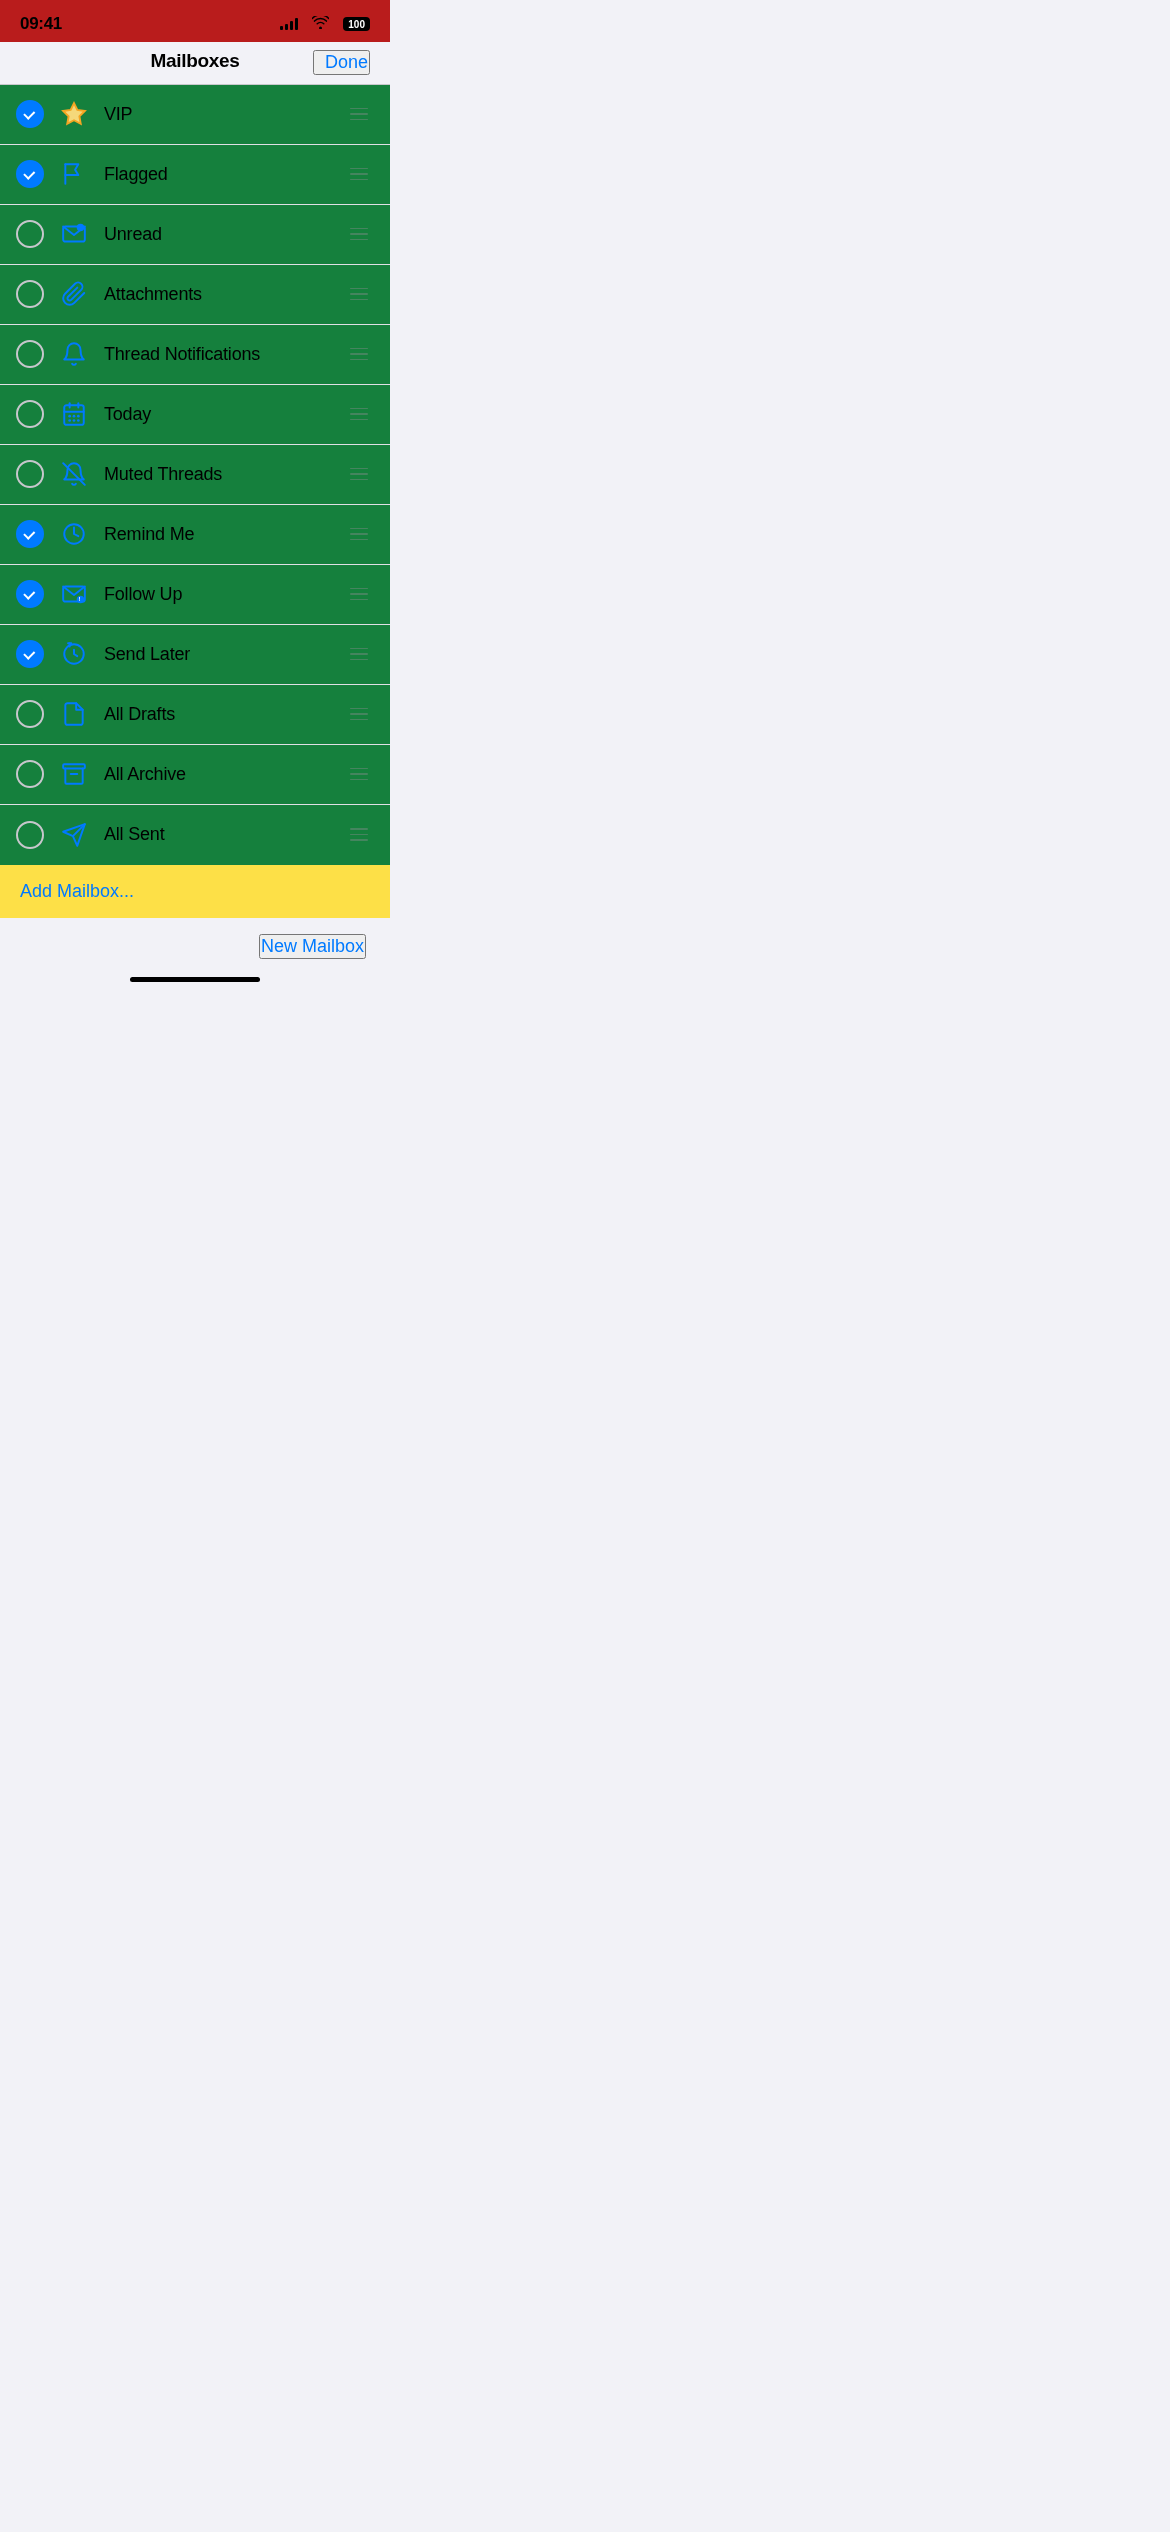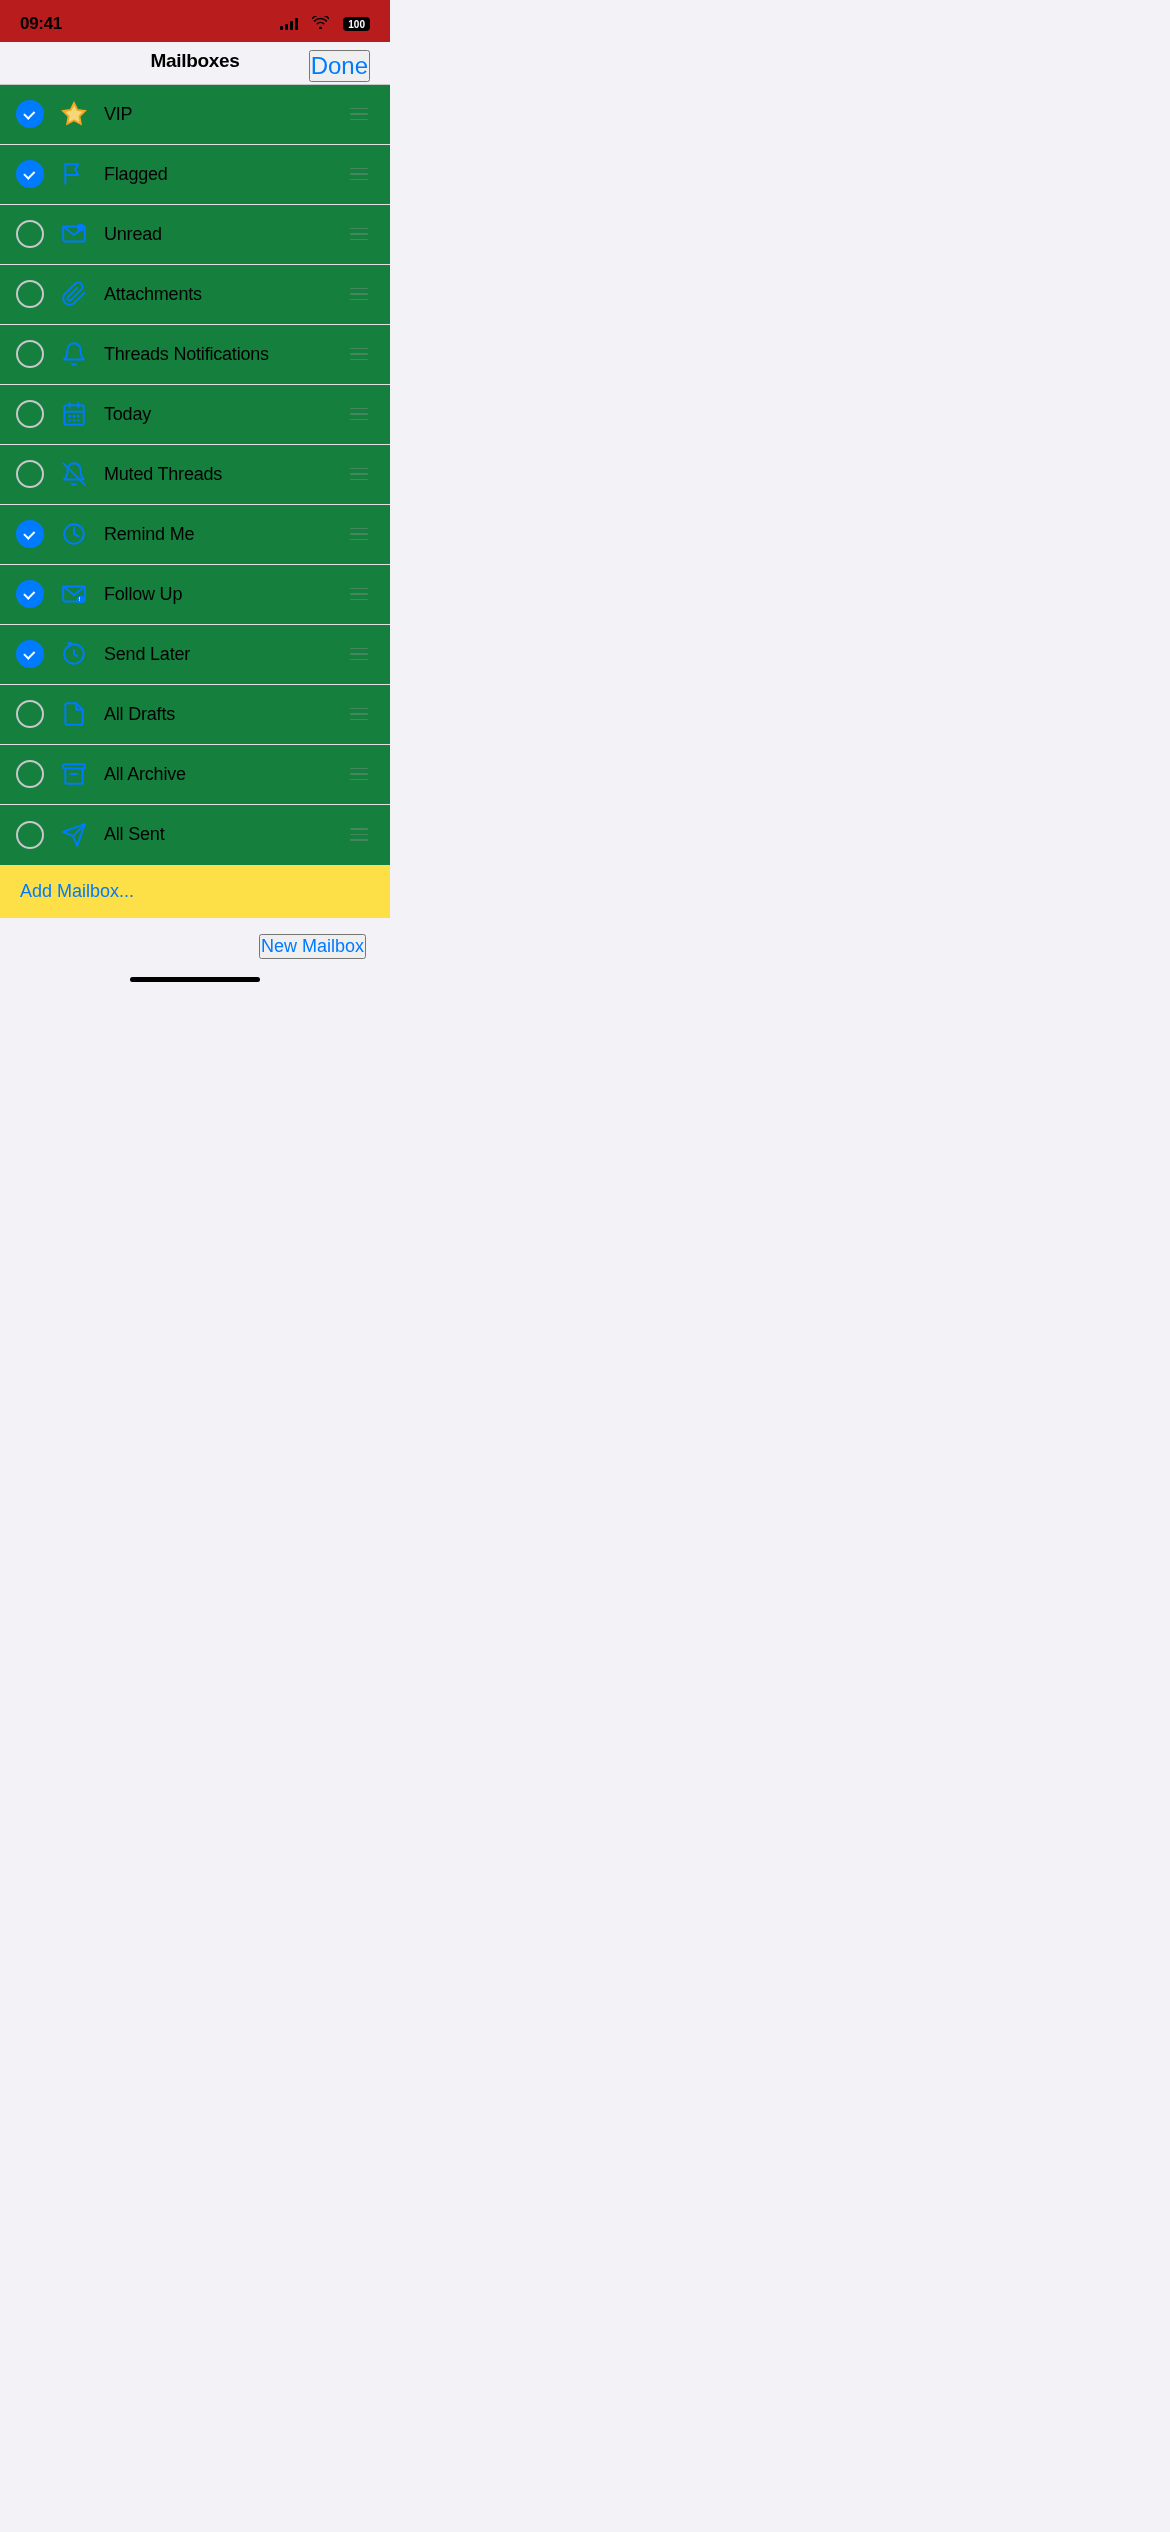--- a/index.html
+++ b/index.html
@@ -75,23 +75,24 @@
     .nav-title {
       font-size: 19px;
       font-weight: 700;
       color: #000;
       letter-spacing: -0.3px;
     }
 
     .nav-done {
       position: absolute;
       right: 20px;
-      font-size: 24px;
+      font-size: 18px;
       font-weight: 400;
       color: #007aff;
+      padding-left: 10px;
     }
 
     .list-container {
       background: #fff;
       border-radius: 0;
       margin: 0;
     }
 
     .list-item {
       display: flex;
@@ -317,21 +318,21 @@
   </div>
 
   <div class="list-item">
     <div class="checkbox"></div>
     <div class="item-icon">
       <svg viewBox="0 0 24 24" fill="none" stroke="#007aff" stroke-width="1.8" stroke-linecap="round" stroke-linejoin="round">
         <path d="M18 8a6 6 0 0 0-12 0c0 7-3 9-3 9h18s-3-2-3-9"></path>
         <path d="M13.73 21a2 2 0 0 1-3.46 0"></path>
       </svg>
     </div>
-    <span class="item-label">Threads Notifications</span>
+    <span class="item-label">Thread Notifications</span>
     <div class="drag-handle">
         <span></span>
         <span></span>
         <span></span>
       </div>
   </div>
 
   <div class="list-item">
     <div class="checkbox"></div>
     <div class="item-icon">

